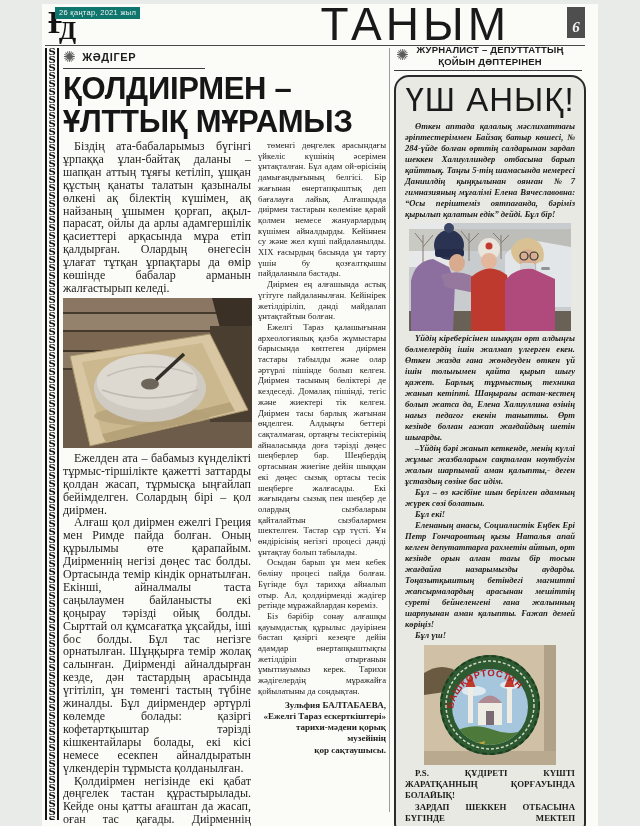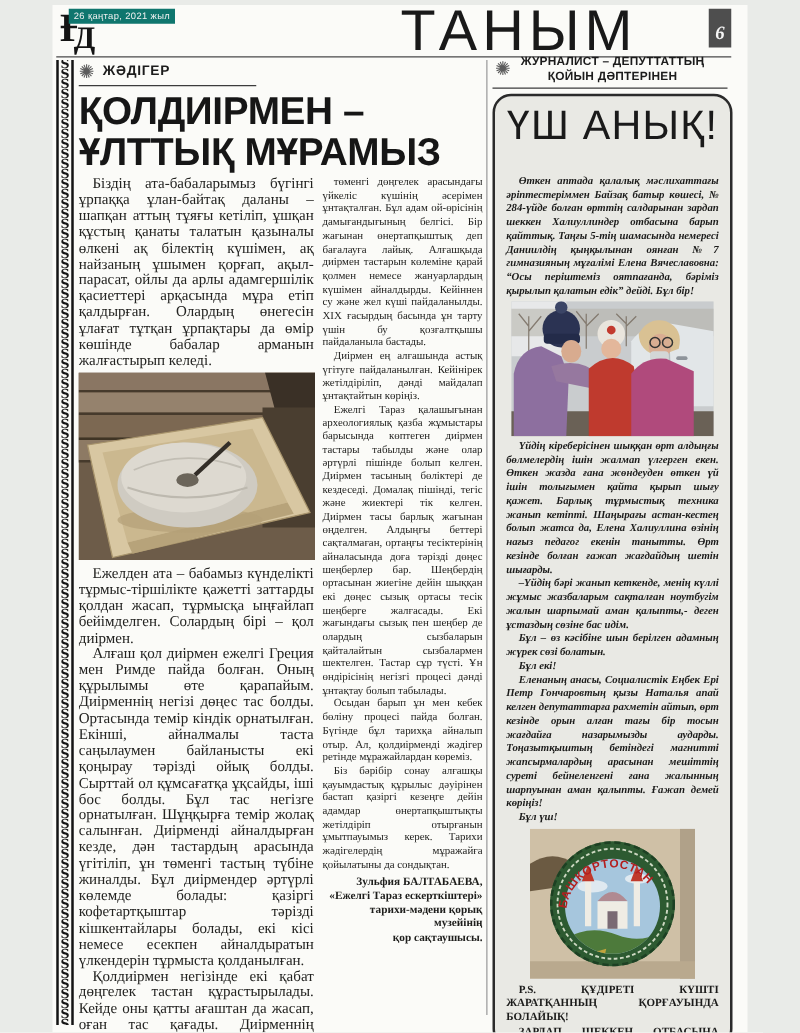--- a/index.html
+++ b/index.html
@@ -36,21 +36,21 @@
   .pb{margin:0;font-size:8.7px;line-height:10.7px;text-align:justify;text-indent:9px;color:#232321;}
   .photo-mill{display:block;margin:3px 0 4px -1px;}
   .sigL{margin-top:3px;text-align:right;font:bold 9px/11.3px "Liberation Serif",serif;color:#1d1d1b;}
   
   .rightart{position:absolute;left:394px;top:44px;width:192px;}
   .rrubric{position:relative;text-align:center;color:#1c1c1c;font:bold 9.5px/11.5px "Liberation Sans",sans-serif;letter-spacing:.2px;}
   .rrubric .ricon{position:absolute;left:2px;top:2px;}
   .rrubline{margin-top:3px;width:188px;height:1px;background:#3c3c3c;}
   .rbox{margin-top:4px;width:192px;height:763px;box-sizing:border-box;border:2px solid #2b2b2b;border-radius:15px;
         background:#e9e9e4;padding:4px 9px 6px;overflow:hidden;}
-  .rtitle{text-align:center;color:#1a1a1a;font:400 33px/38px "Liberation Sans",sans-serif;letter-spacing:1px;margin:0 0 20px;}
+  .rtitle{text-align:center;color:#1a1a1a;font:400 33px/38px "Liberation Sans",sans-serif;letter-spacing:1px;margin:0 0 2px;}
   .pr{margin:0;font:bold italic 8.6px/11px "Liberation Serif",serif;text-align:justify;text-indent:10px;color:#1b1b1a;}
   .ps{margin:0;font:bold 8.8px/11.2px "Liberation Serif",serif;text-align:justify;text-indent:10px;color:#1b1b1a;}
   .photo-fam{display:block;margin:3px auto 2px;}
   .photo-mag{display:block;margin:4px auto 3px;}
 </style>
 </head>
 <body>
 
 <div class="canvas">
   <div class="paper"></div>
@@ -110,21 +110,21 @@
             <p class="pa">Ежелден ата – бабамыз күнделікті тұрмыс-тіршілікте қажетті заттарды қолдан жасап, тұрмысқа ыңғайлап бейімделген. Солардың бірі – қол диірмен.</p>
             <p class="pa">Алғаш қол диірмен ежелгі Греция мен Римде пайда болған. Оның құрылымы өте қарапайым. Диірменнің негізі дөңес тас болды. Ортасында темір кіндік орнатылған. Екінші, айналмалы таста саңылаумен байланысты екі қоңырау тәрізді ойық болды. Сырттай ол құмсағатқа ұқсайды, іші бос болды. Бұл тас негізге орнатылған. Шұңқырға темір жолақ салынған. Диірменді айналдырған кезде, дән тастардың арасында үгітіліп, ұн төменгі тастың түбіне жиналды. Бұл диірмендер әртүрлі көлемде болады: қазіргі кофетартқыштар тәрізді кішкентайлары болады, екі кісі немесе есекпен айналдыратын үлкендерін тұрмыста қолданылған.</p>
             <p class="pa">Қолдиірмен негізінде екі қабат дөңгелек тастан құрастырылады. Кейде оны қатты ағаштан да жасап, оған тас қағады. Диірменнің астында «диірмен тері» деп аталатын ұн түсетін жайма болады. Ол мықты болу үшін көбінесе қой, ешкі терісінен жасалған.</p>
             <p class="pa">Диірмен тастарды дән ұнтақтау үшін қолданған. Дөңгелек айналған кезде дән екі дөңгелектің арасына түсіп, үстіңгі дөңгелектің салмағы мен</p>
           </div>
       </div>
 
       <div class="colB">
         <div>
             <p class="pb">төменгі дөңгелек арасындағы үйкеліс күшінің әсерімен ұнтақталған. Бұл адам ой-өрісінің дамығандығының белгісі. Бір жағынан өнертапқыштық деп бағалауға лайық. Алғашқыда диірмен тастарын көлеміне қарай қолмен немесе жануарлардың күшімен айналдырды. Кейіннен су және жел күші пайдаланылды. XIX ғасырдың басында ұн тарту үшін бу қозғалтқышы пайдаланыла бастады.</p>
-            <p class="pb">Диірмен ең алғашында астық үгітуге пайдаланылған. Кейінірек жетілдіріліп, дәнді майдалап ұнтақтайтын көріңіз.</p>
+            <p class="pb">Диірмен ең алғашында астық үгітуге пайдаланылған. Кейінірек жетілдіріліп, дәнді майдалап ұнтақтайтын болған.</p>
             <p class="pb">Ежелгі Тараз қалашығынан археологиялық қазба жұмыстары барысында көптеген диірмен тастары табылды және олар әртүрлі пішінде болып келген. Диірмен тасының бөліктері де кездеседі. Домалақ пішінді, тегіс және жиектері тік келген. Диірмен тасы барлық жағынан өңделген. Алдыңғы беттері сақталмаған, ортаңғы тесіктерінің айналасында доға тәрізді дөңес шеңберлер бар. Шеңбердің ортасынан жиегіне дейін шыққан екі дөңес сызық ортасы тесік шеңберге жалғасады. Екі жағындағы сызық пен шеңбер де олардың сызбаларын қайталайтын сызбалармен шектелген. Тастар сұр түсті. Ұн өндірісінің негізгі процесі дәнді ұнтақтау болып табылады.</p>
             <p class="pb">Осыдан барып ұн мен кебек бөліну процесі пайда болған. Бүгінде бұл тарихқа айналып отыр. Ал, қолдиірменді жәдігер ретінде мұражайлардан көреміз.</p>
             <p class="pb">Біз бәрібір сонау алғашқы қауымдастық құрылыс дәуірінен бастап қазіргі кезеңге дейін адамдар өнертапқыштықты жетілдіріп отырғанын ұмытпауымыз керек. Тарихи жәдігелердің мұражайға қойылатыны да сондықтан.</p>
           </div>
         <div class="sigL">
           <div>Зульфия БАЛТАБАЕВА,</div>
           <div>«Ежелгі Тараз ескерткіштері»</div>
           <div>тарихи-мәдени қорық музейінің</div>
           <div>қор сақтаушысы.</div>
 

